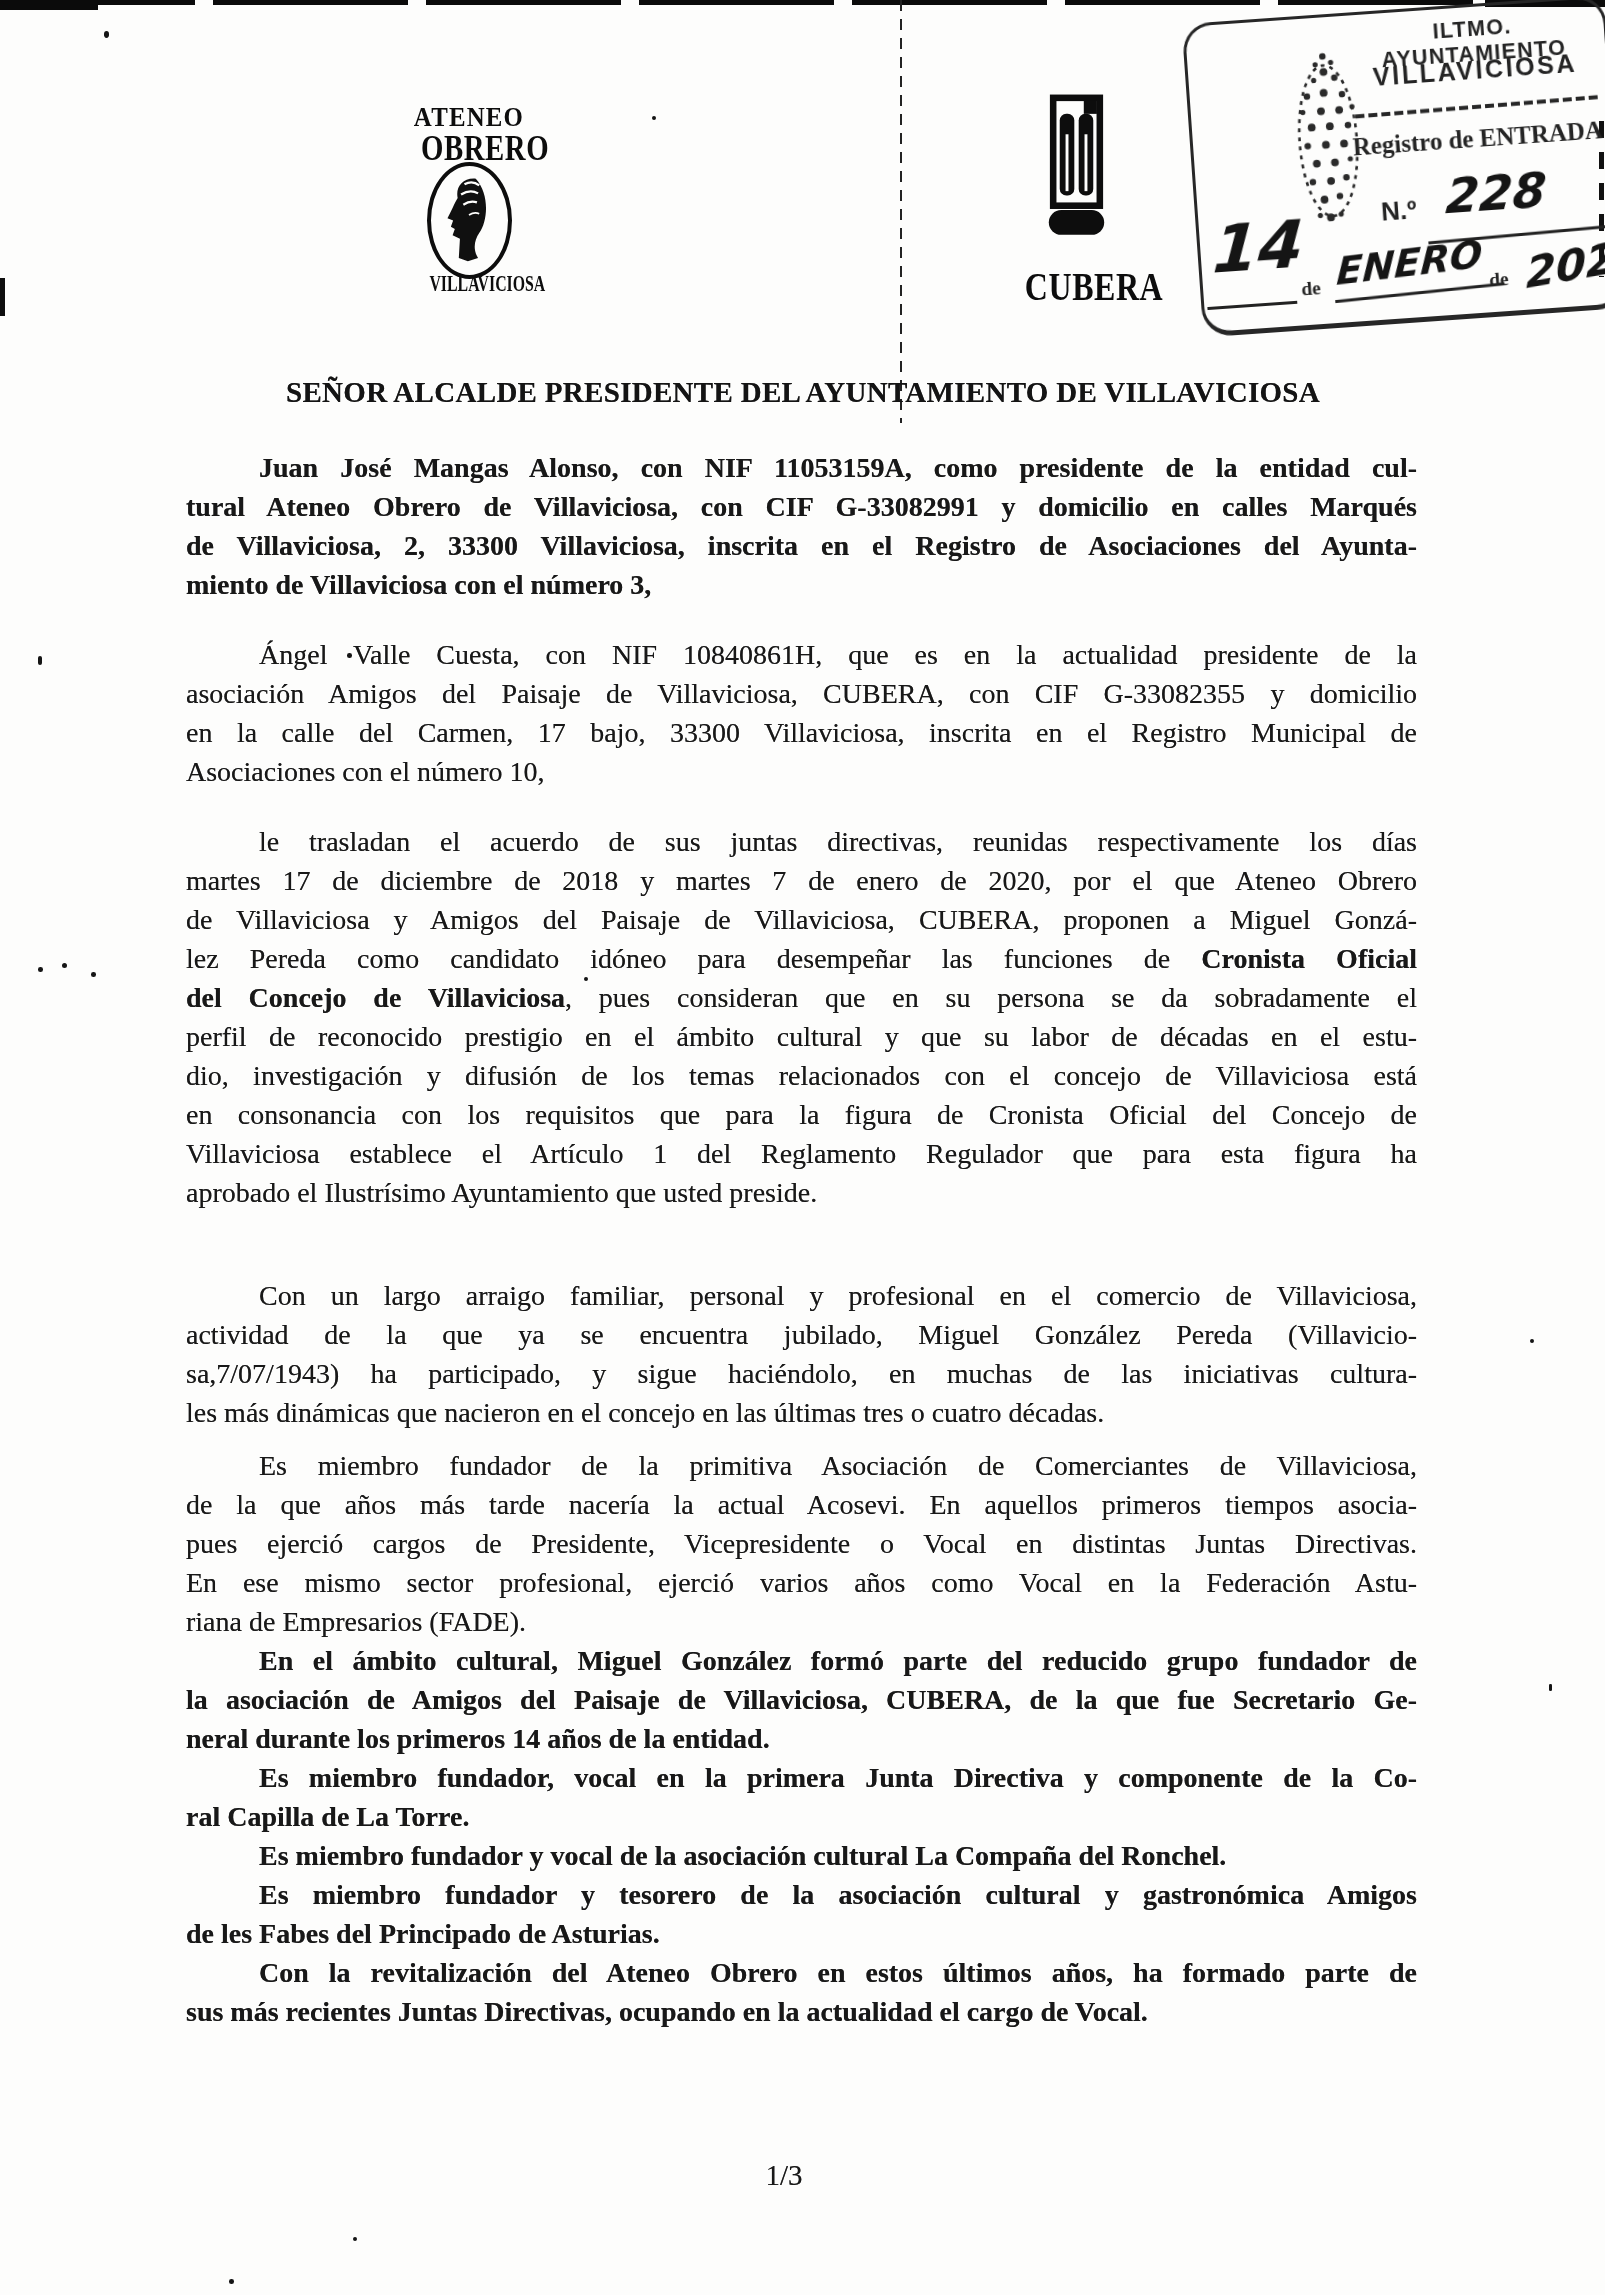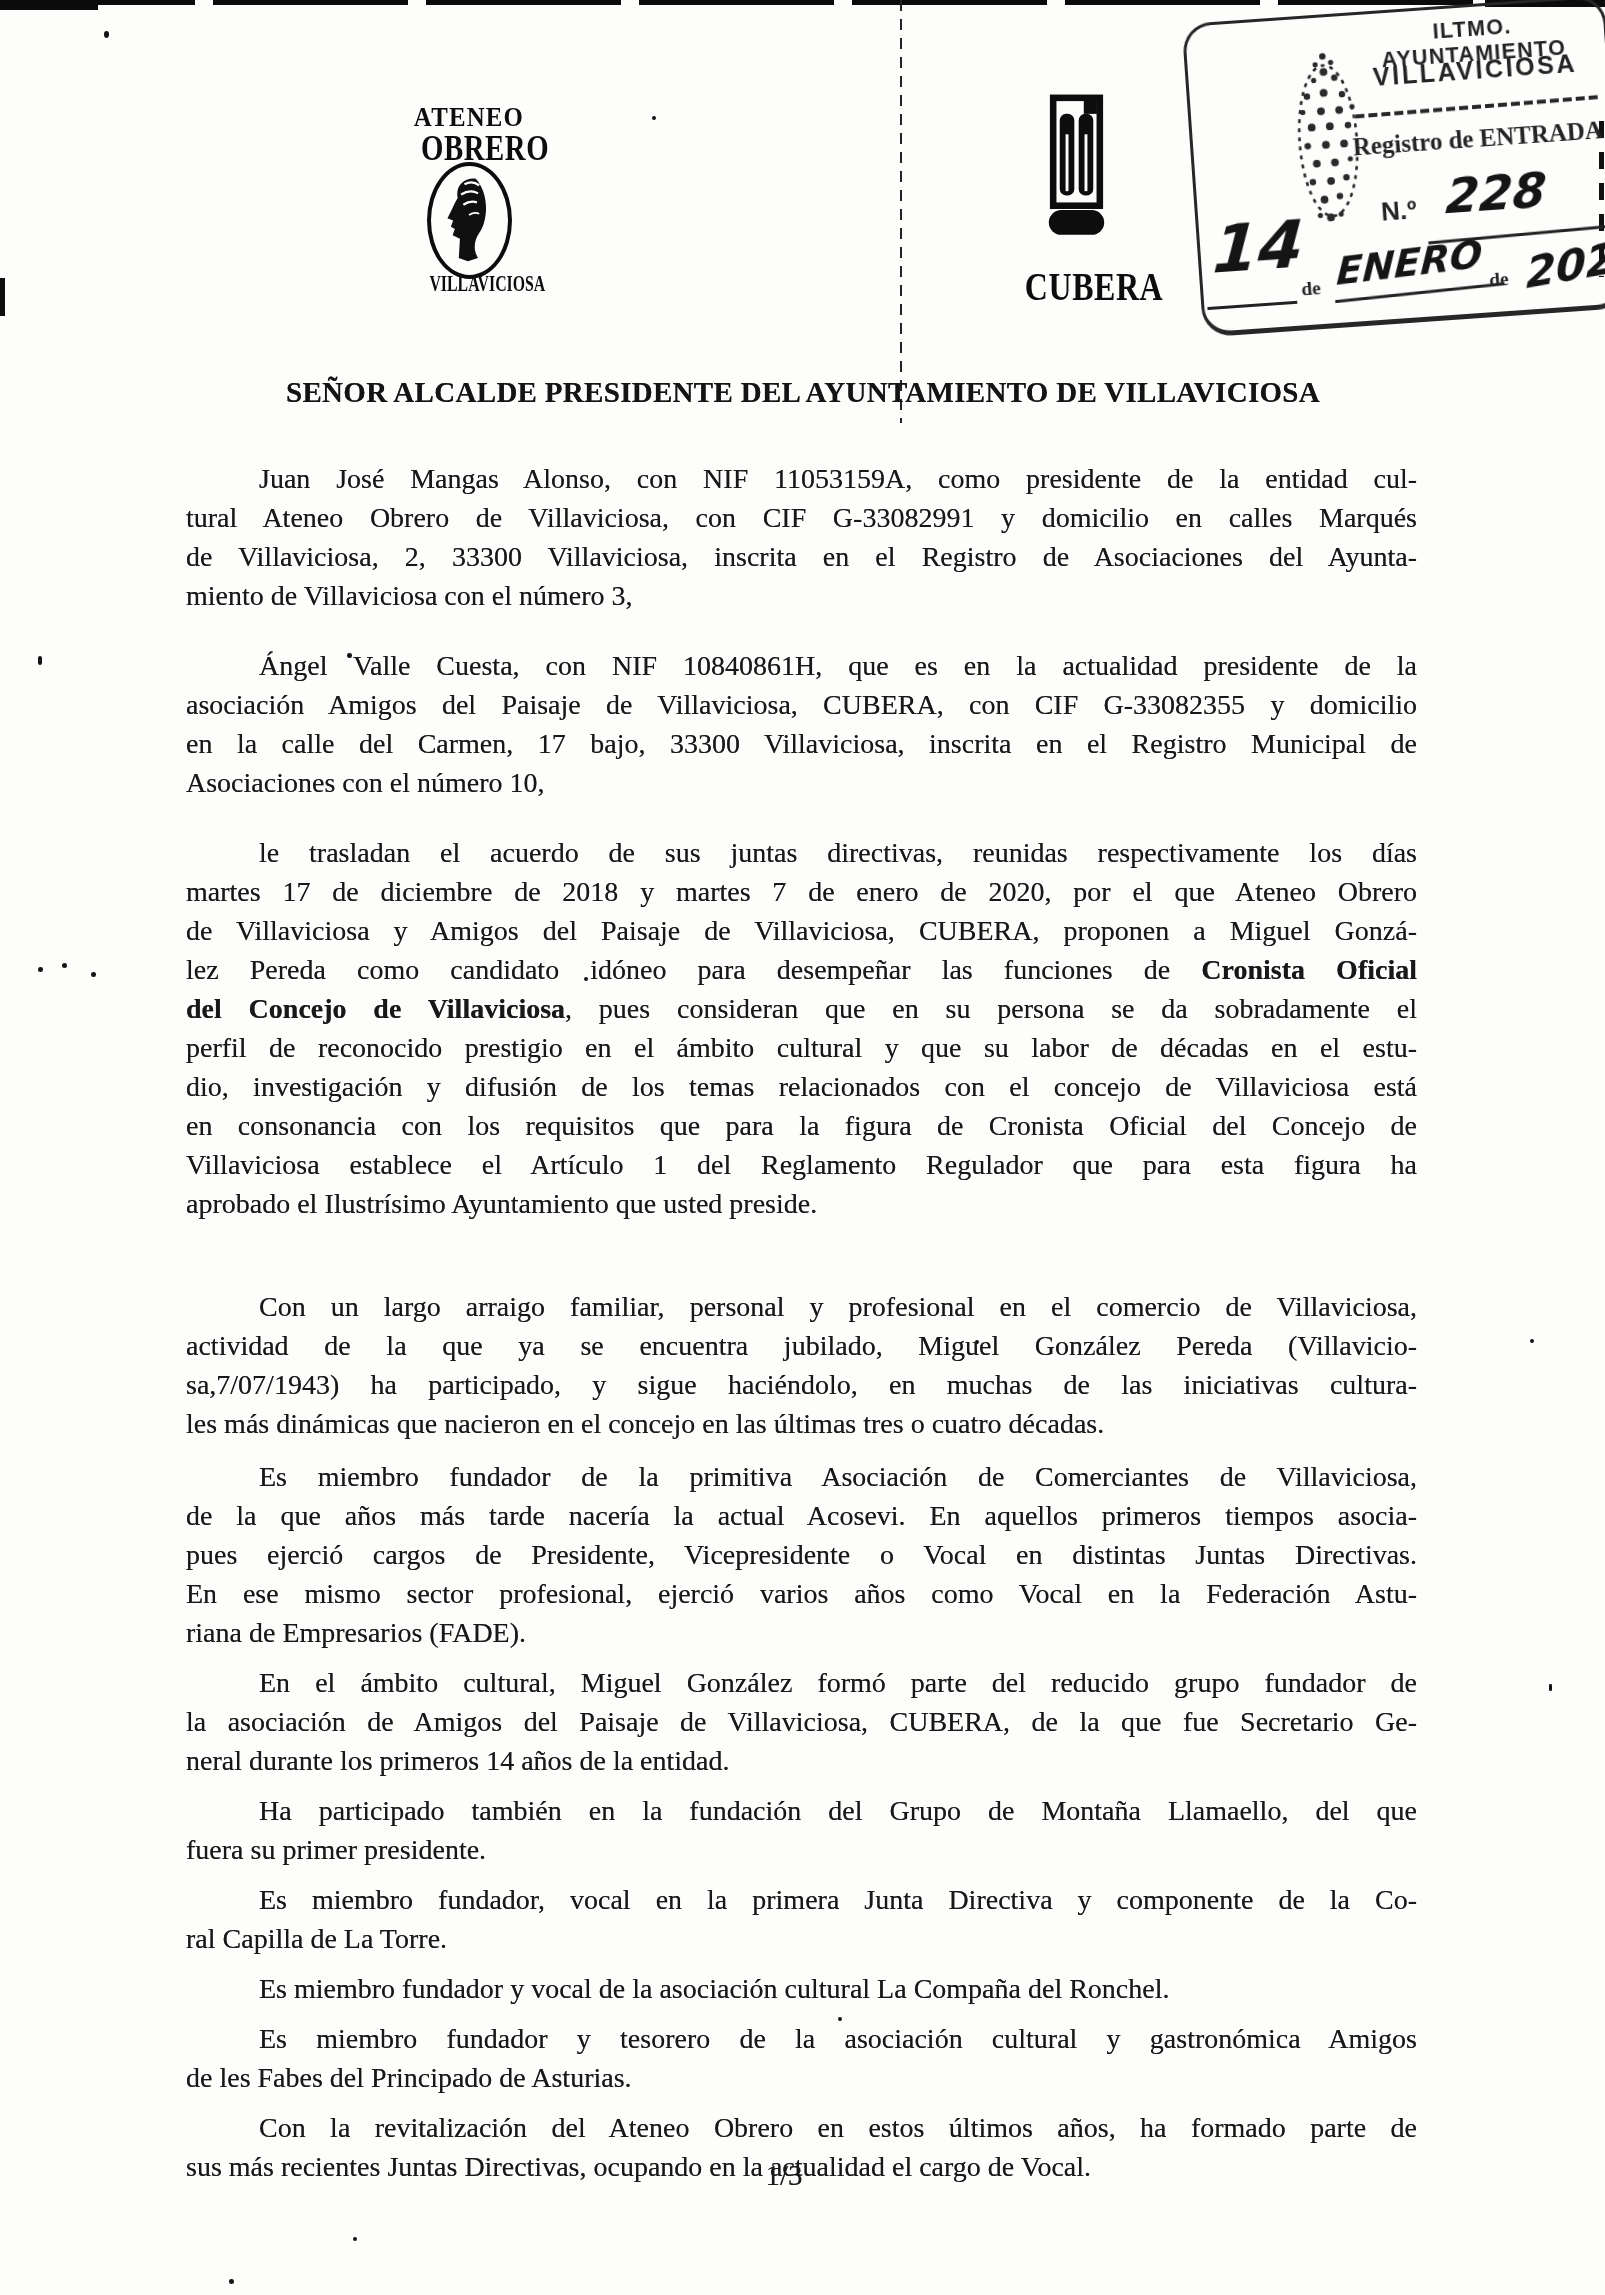--- a/index.html
+++ b/index.html
@@ -72,21 +72,21 @@
     position:absolute;left:0;top:376px;width:1606px;
     text-align:center;font-weight:bold;font-size:29px;letter-spacing:0.3px;
     color:#141414;text-shadow:0 0 0.4px rgba(20,20,20,.7);
   }
   .content{
     position:absolute;left:186px;top:448px;width:1231px;
     font-size:28px;line-height:39px;
     color:#181818;text-shadow:0 0 0.4px rgba(20,20,20,.65);
   }
   .para{margin:0;}
-  .gap-none{margin-top:11px;}
+  .gap-none{margin-top:0;font-weight:bold;}
   .gap-tiny{margin-top:14.3px;}
   .gap-small{margin-top:31px;}
   .gap-large{margin-top:64px;}
   .line{text-align:justify;text-align-last:justify;}
   .line.first{text-indent:73px;}
   .line.no-just{text-align-last:left;}
   .b{font-weight:bold;}
   .page-number{
     position:absolute;left:0;top:2159px;width:1568px;text-align:center;
     font-size:29px;color:#181818;text-shadow:0 0 0.4px rgba(20,20,20,.6);
@@ -237,24 +237,20 @@
         <div class="line"><span>pues ejerció cargos de Presidente, Vicepresidente o Vocal en distintas Juntas Directivas.</span></div>
         <div class="line"><span>En ese mismo sector profesional, ejerció varios años como Vocal en la Federación Astu-</span></div>
         <div class="line no-just"><span>riana de Empresarios (FADE).</span></div>
       </div>
       <div class="para gap-none">
         <div class="line first"><span>En el ámbito cultural, Miguel González formó parte del reducido grupo fundador de</span></div>
         <div class="line"><span>la asociación de Amigos del Paisaje de Villaviciosa, CUBERA, de la que fue Secretario Ge-</span></div>
         <div class="line no-just"><span>neral durante los primeros 14 años de la entidad.</span></div>
       </div>
       <div class="para gap-none">
-        <div class="line first"><span>Ha participado también en la fundación del Grupo de Montaña Llamaello, del que</span></div>
-        <div class="line no-just"><span>fuera su primer presidente.</span></div>
-      </div>
-      <div class="para gap-none">
         <div class="line first"><span>Es miembro fundador, vocal en la primera Junta Directiva y componente de la Co-</span></div>
         <div class="line no-just"><span>ral Capilla de La Torre.</span></div>
       </div>
       <div class="para gap-none">
         <div class="line first no-just"><span>Es miembro fundador y vocal de la asociación cultural La Compaña del Ronchel.</span></div>
       </div>
       <div class="para gap-none">
         <div class="line first"><span>Es miembro fundador y tesorero de la asociación cultural y gastronómica Amigos</span></div>
         <div class="line no-just"><span>de les Fabes del Principado de Asturias.</span></div>
       </div>

